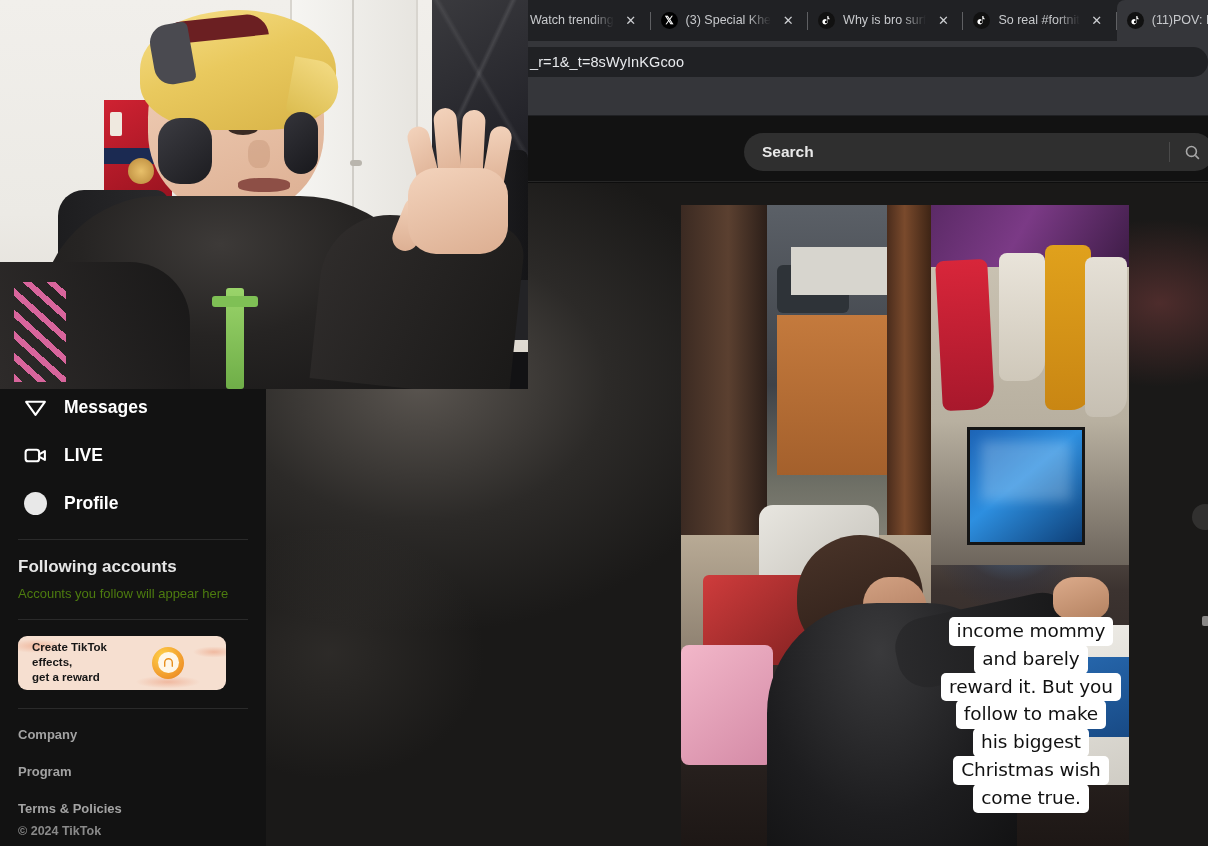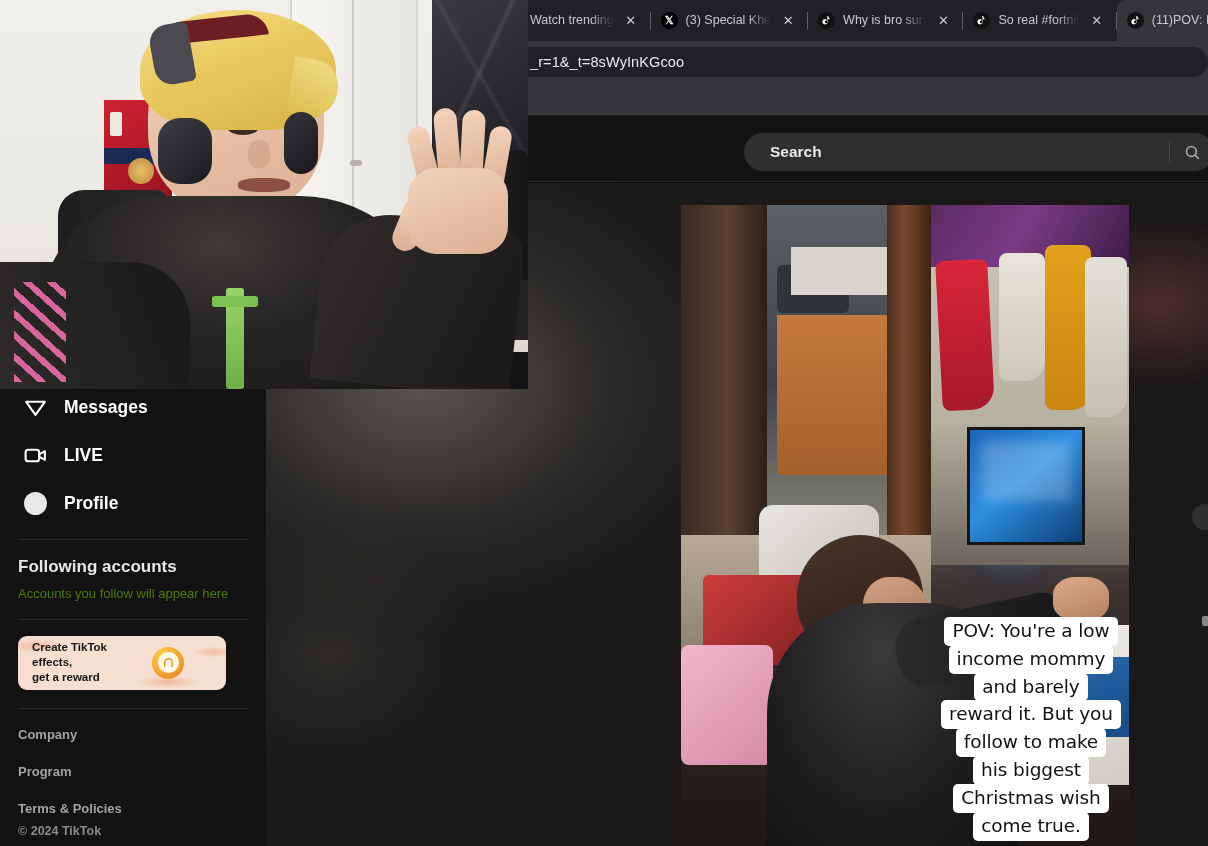--- a/index.html
+++ b/index.html
@@ -99,21 +99,21 @@
     background: #2f2f2f;
     border-radius: 92px;
     display: flex; align-items: center;
   }
   .search-input {
     flex: 1;
     background: transparent; border: none; outline: none;
     color: #e9e9e9;
     font-family: "Liberation Sans", sans-serif;
     font-size: 15.5px; font-weight: bold;
-    padding-left: 26px;
+    padding-left: 18px;
   }
   .search-input::placeholder { color: #e9e9e9; opacity: 1; }
   .search-divider { width: 1px; height: 20px; background: #4a4a4a; flex: 0 0 1px; }
   .search-btn {
     width: 44px; height: 38px; display: flex; align-items: center; justify-content: center;
     flex: 0 0 44px;
   }
   .search-btn svg { width: 17px; height: 17px; stroke: #a8a8a8; fill: none; stroke-width: 2.2; }
 
   
@@ -424,21 +424,20 @@
           <div class="rm boxwhite"></div>
           <div class="rm boxblue"></div>
           <div class="rm boy-head"></div>
           <div class="rm boy-face"></div>
           <div class="rm boy-body"></div>
           <div class="rm boy-arm"></div>
           <div class="rm boy-hand"></div>
         </div>
 
         <div class="caption">
-          <div class="cap-line">POV: You're a low</div>
           <div class="cap-line">income mommy</div>
           <div class="cap-line">and barely</div>
           <div class="cap-line">reward it. But you</div>
           <div class="cap-line">follow to make</div>
           <div class="cap-line">his biggest</div>
           <div class="cap-line">Christmas wish</div>
           <div class="cap-line">come true.</div>
         </div>
       </div>
 

